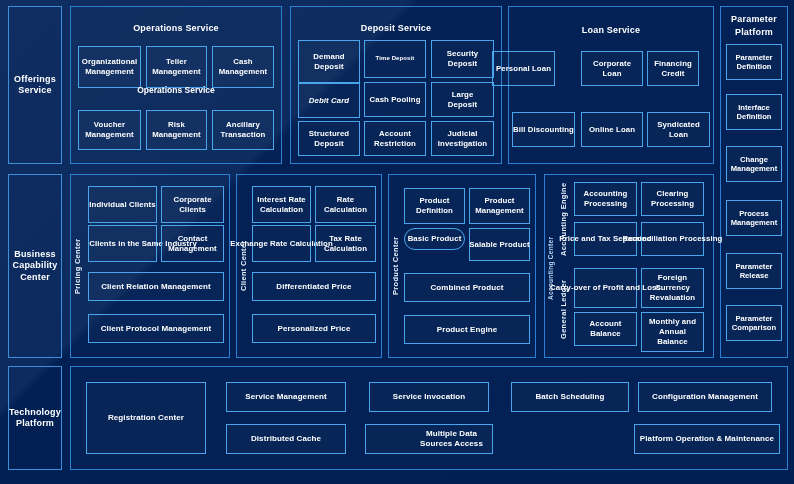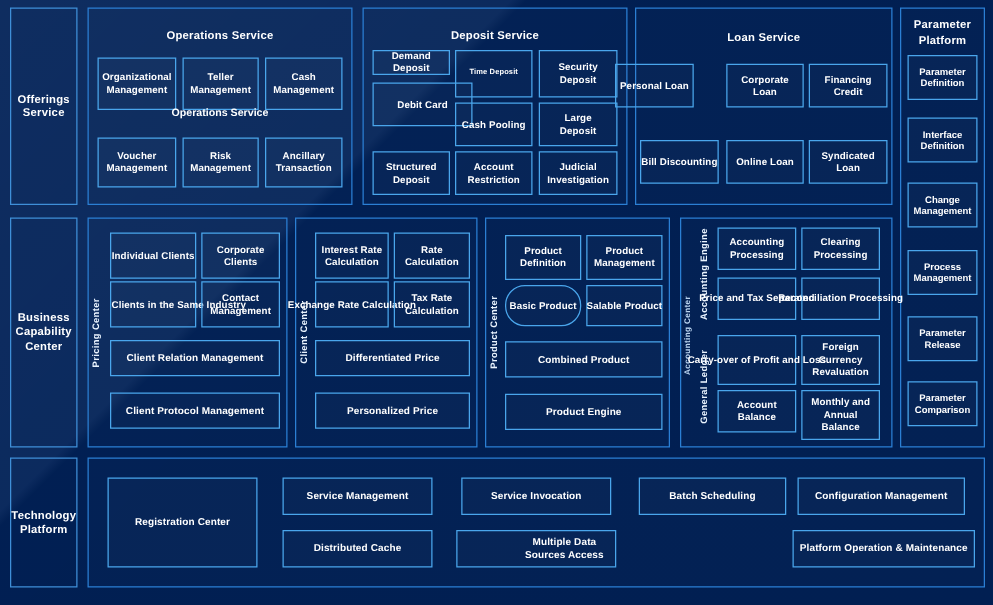--- a/index.html
+++ b/index.html
@@ -112,32 +112,32 @@
 Management</span>
     </div>
   <div class="cell" style="left:212px;top:110px;width:62px;height:40px;">
     <span>Ancillary
 Transaction</span>
     </div>
 
   <div class="frame" style="left:290px;top:6px;width:212px;height:158px;">
     <div class="gtitle" style="top:16px;">Deposit Service</div>
   </div>
-  <div class="cell" style="left:298px;top:40px;width:62px;height:20px;">
+  <div class="cell" style="left:298px;top:40px;width:62px;height:43px;">
     <span>Demand
 Deposit</span>
     </div>
   <div class="cell tiny" style="left:364px;top:40px;width:62px;height:38px;">
     <span>Time Deposit</span>
     </div>
   <div class="cell" style="left:431px;top:40px;width:63px;height:38px;">
     <span>Security
 Deposit</span>
     </div>
-  <div class="cell" style="left:298px;top:66px;width:80px;height:35px;">
+  <div class="cell" style="left:298px;top:83px;width:62px;height:35px;font-style:italic;">
     <span>Debit Card</span>
     </div>
   <div class="cell" style="left:364px;top:82px;width:62px;height:35px;">
     <span>Cash Pooling</span>
     </div>
   <div class="cell" style="left:431px;top:82px;width:63px;height:35px;">
     <span>Large
 Deposit</span>
     </div>
   <div class="cell" style="left:298px;top:121px;width:62px;height:35px;">
@@ -156,21 +156,21 @@
   <div class="frame" style="left:508px;top:6px;width:206px;height:158px;">
     <div class="gtitle" style="top:18px;">Loan Service</div>
   </div>
   <div class="cell nowrap" style="left:492px;top:51px;width:63px;height:35px;">
     <span>Personal Loan</span>
     </div>
   <div class="cell" style="left:581px;top:51px;width:62px;height:35px;">
     <span>Corporate
 Loan</span>
     </div>
-  <div class="cell" style="left:647px;top:51px;width:63px;height:35px;">
+  <div class="cell" style="left:647px;top:51px;width:52px;height:35px;">
     <span>Financing
 Credit</span>
     </div>
   <div class="cell nowrap" style="left:512px;top:112px;width:63px;height:35px;">
     <span>Bill Discounting</span>
     </div>
   <div class="cell nowrap" style="left:581px;top:112px;width:62px;height:35px;">
     <span>Online Loan</span>
     </div>
   <div class="cell" style="left:647px;top:112px;width:63px;height:35px;">
@@ -264,21 +264,21 @@
   <div class="frame" style="left:388px;top:174px;width:148px;height:184px;"></div>
   <div class="vlabel" style="left:390px;top:230px;height:72px;width:10px;">Product Center</div>
   <div class="cell" style="left:404px;top:188px;width:61px;height:36px;">
     <span>Product
 Definition</span>
     </div>
   <div class="cell" style="left:469px;top:188px;width:61px;height:36px;">
     <span>Product
 Management</span>
     </div>
-  <div class="cell" style="left:404px;top:228px;width:61px;height:33px;border-radius:16px;">
+  <div class="cell" style="left:404px;top:228px;width:61px;height:22px;border-radius:16px;">
     <span style="white-space:nowrap;">Basic Product</span>
     </div>
   <div class="cell" style="left:469px;top:228px;width:61px;height:33px;">
     <span style="white-space:nowrap;">Salable Product</span>
     </div>
   <div class="cell wide" style="left:404px;top:273px;width:126px;height:29px;">
     <span>Combined Product</span>
     </div>
   <div class="cell wide" style="left:404px;top:315px;width:126px;height:29px;">
     <span>Product Engine</span>

